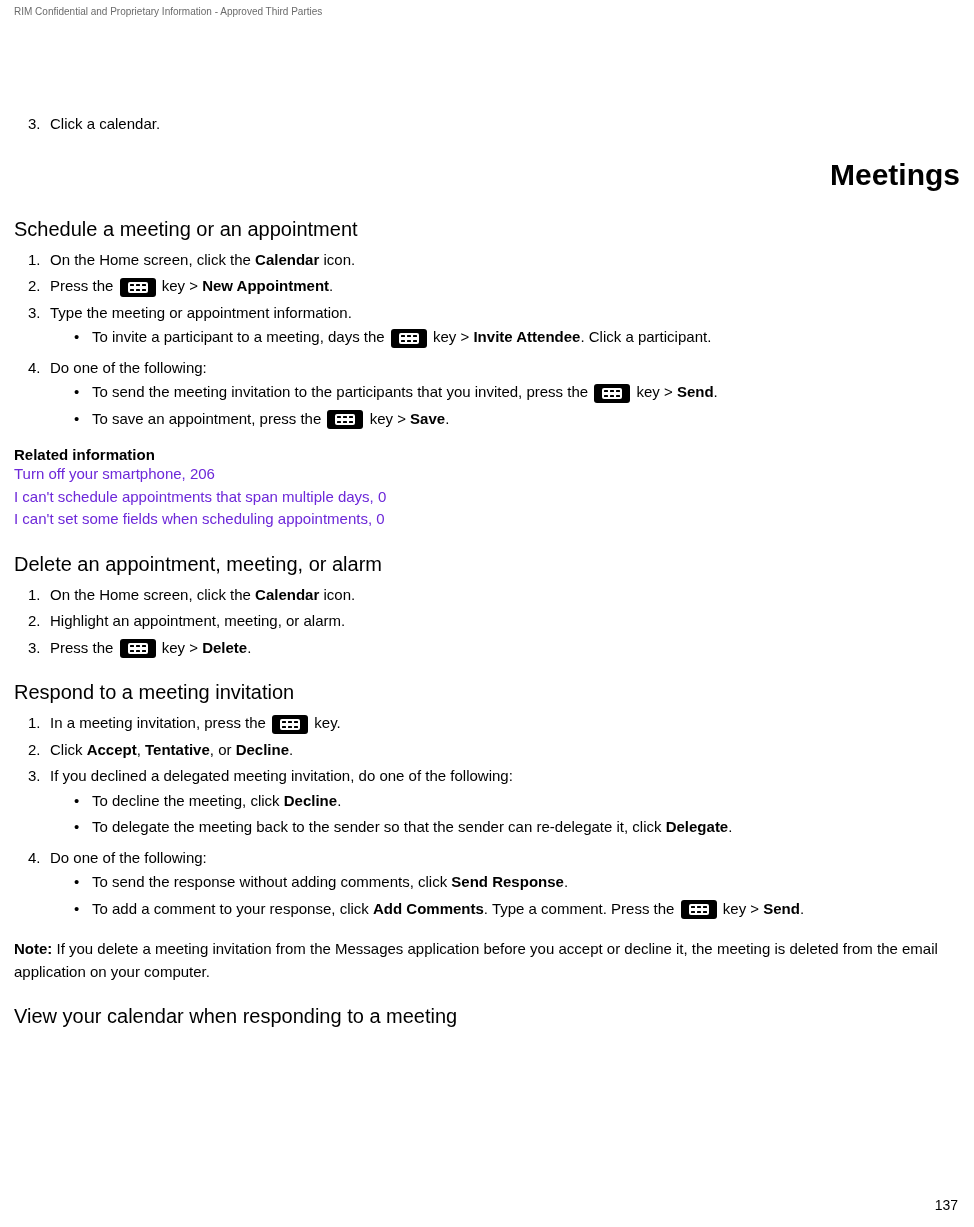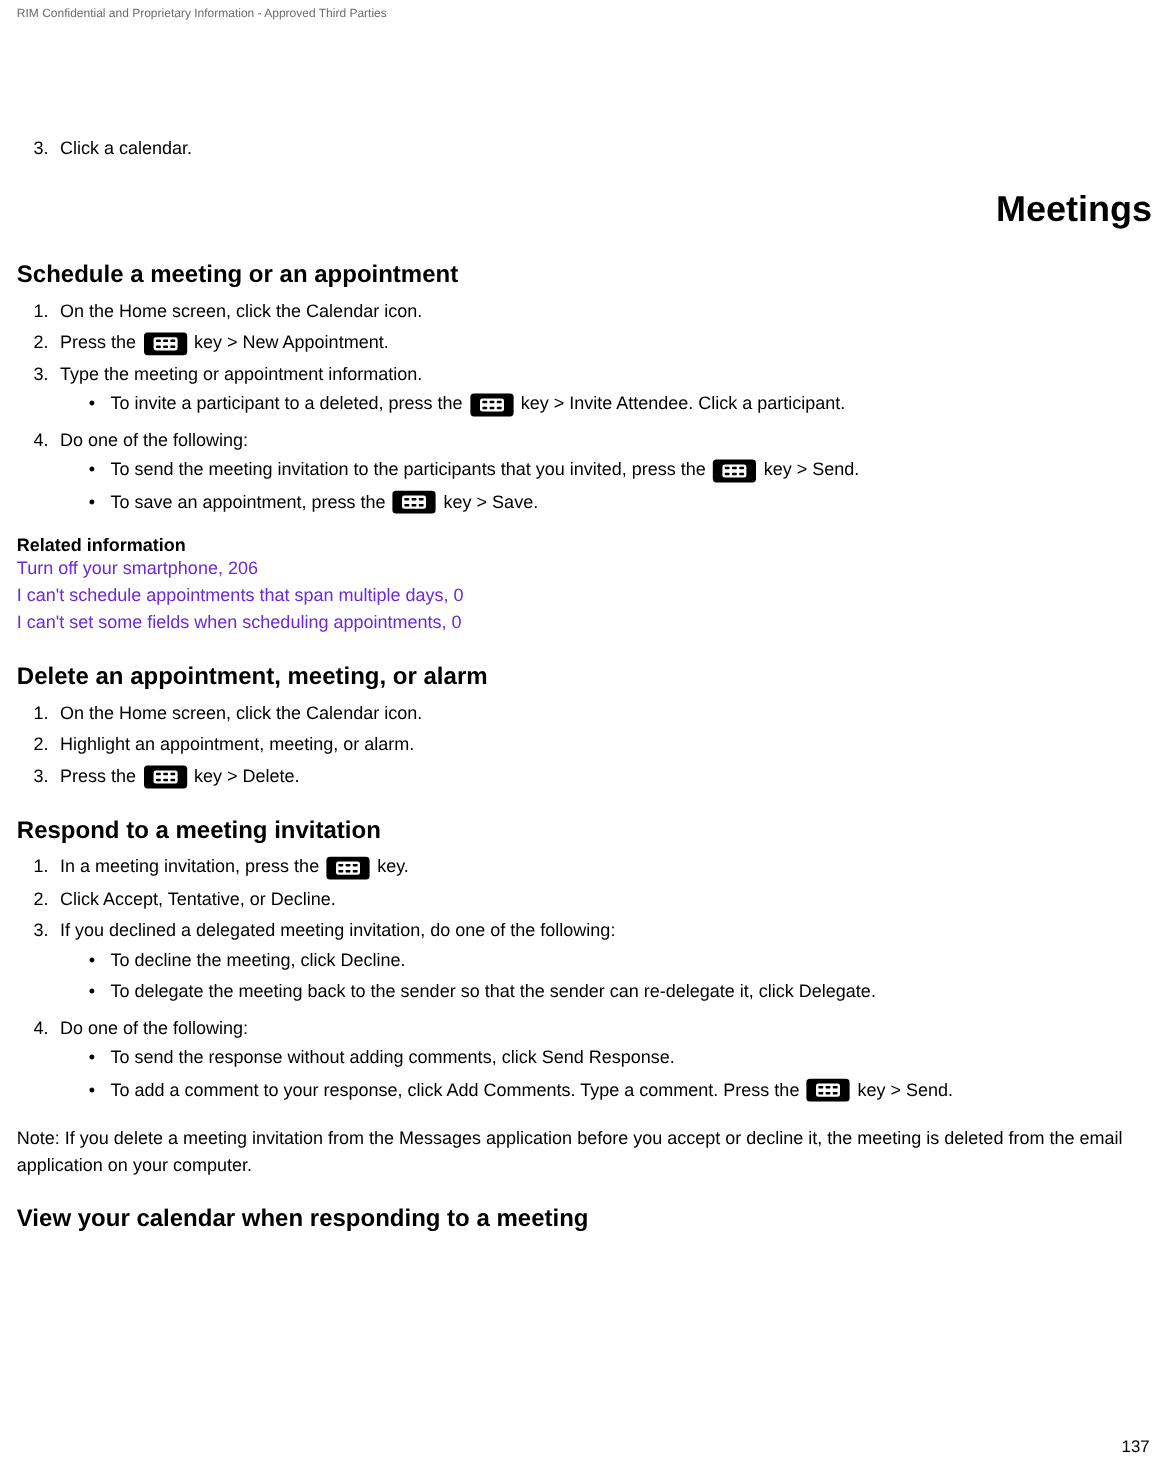--- a/index.html
+++ b/index.html
@@ -62,29 +62,29 @@
       flex-shrink: 0;
     }
     h1 {
       font-size: 30px;
       font-weight: 600;
       margin: 22px 0 26px 0;
       text-align: right;
     }
     h2 {
       font-size: 20px;
-      font-weight: 700;
+      font-weight: 400;
       margin: 22px 0 8px 0;
     }
     .intro {
       margin-bottom: 12px;
       line-height: 1.5;
     }
     .bold {
-      font-weight: 400;
+      font-weight: 700;
     }
     .related-heading {
       font-weight: 700;
       margin-top: 12px;
     }
     .link {
       color: #6d28d9;
       line-height: 1.5;
       cursor: pointer;
     }
@@ -171,21 +171,21 @@
           </span>
         </li>
         <li>
           <span class="num">3.</span>
           <span class="body">
             <span>Type the meeting or appointment information.</span>
             <ul class="sub-bullets">
               <li>
                 <span class="bullet">•</span>
                 <span>
-                  <span>To invite a participant to a deleted, press the </span><span class="bb-icon"></span><span> key &gt; </span><span class="bold">Invite Attendee</span><span>. Click a participant.</span>
+                  <span>To invite a participant to a meeting, days the </span><span class="bb-icon"></span><span> key &gt; </span><span class="bold">Invite Attendee</span><span>. Click a participant.</span>
                 </span>
               </li>
             </ul>
           </span>
         </li>
         <li>
           <span class="num">4.</span>
           <span class="body">
             <span>Do one of the following:</span>
             <ul class="sub-bullets">

